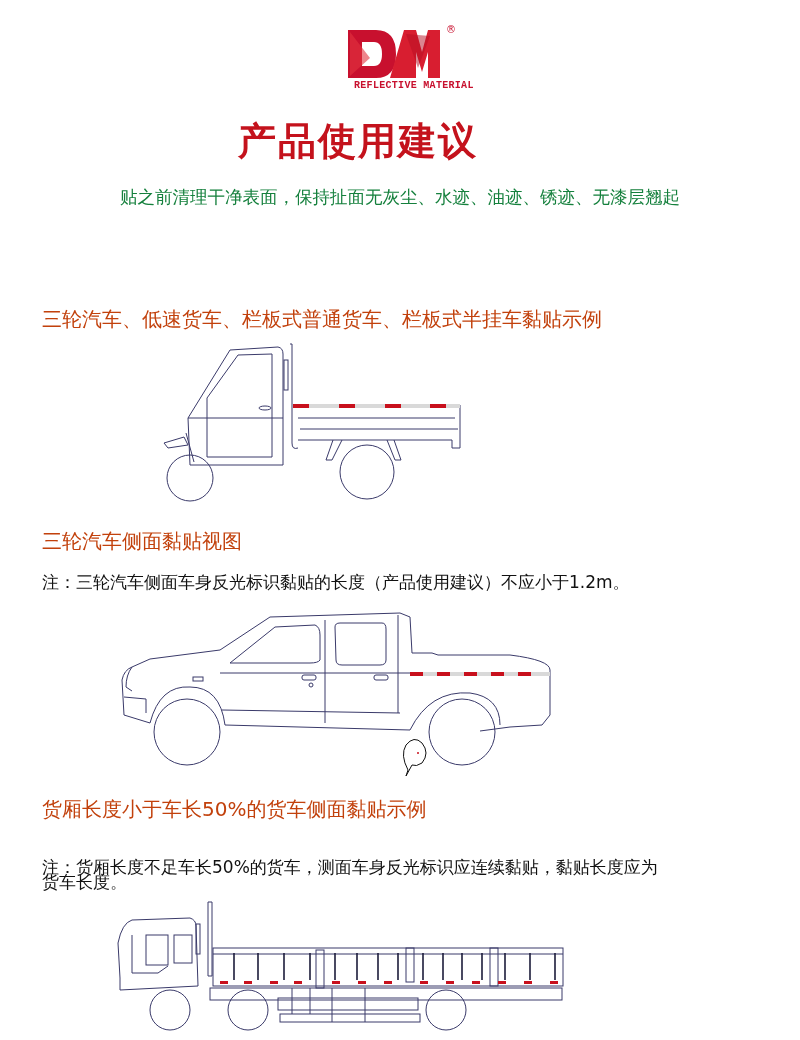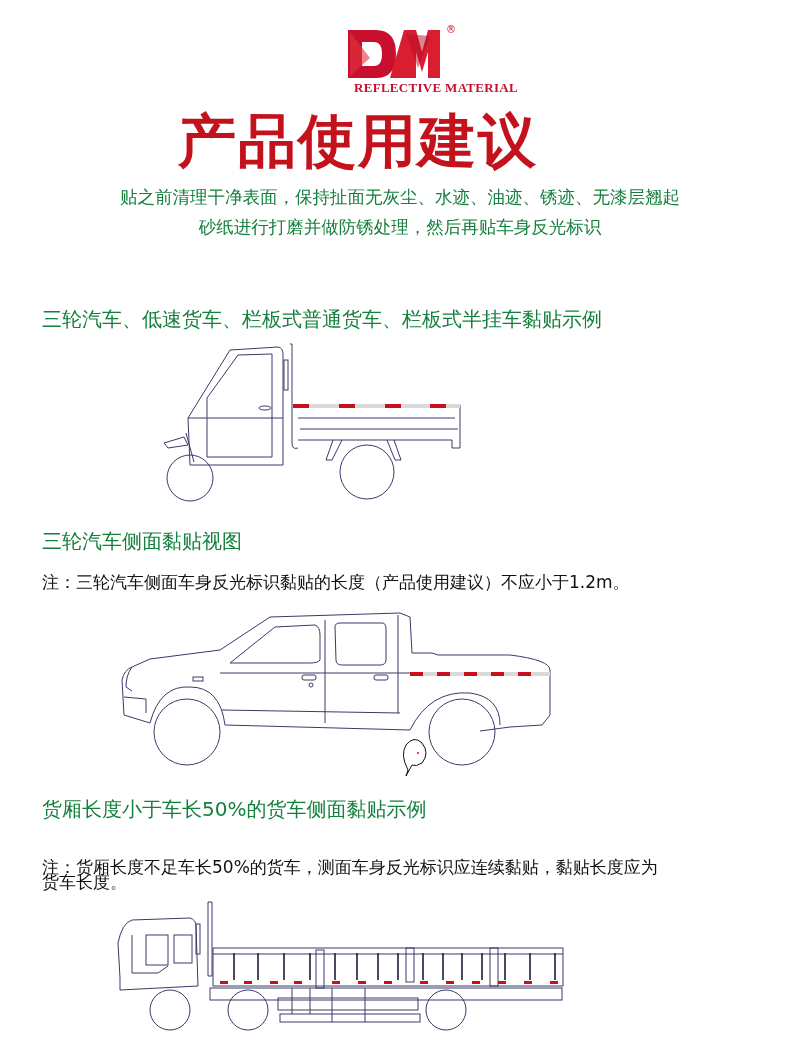--- a/index.html
+++ b/index.html
@@ -1,24 +1,24 @@
 <!DOCTYPE html>
 <html><head>
 <meta charset="utf-8">
 <style>
   html, body { margin: 0; padding: 0; background: #ffffff; }
   body { width: 800px; height: 1040px; position: relative; overflow: hidden; font-family: "DejaVu Sans", sans-serif; color: #222; }
   .logo { position: absolute; left: 346px; top: 28px; width: 110px; height: 66px; }
   .logo-mark { position: absolute; left: 0; top: 0; width: 96px; height: 52px; }
   .logo-reg { position: absolute; left: 100px; top: -4px; font-size: 10px; color: #c8102e; }
-  .logo-text { position: absolute; left: 0; top: 52px; font-size: 13px; font-weight: bold; color: #c8102e; letter-spacing: 0.3px; white-space: nowrap; font-family: Liberation Serif, serif; padding-left: 8px; }
-  .title { position: absolute; left: 0; width: 716px; top: 106px; text-align: center; font-size: 58px; font-weight: bold; color: #c4121c; letter-spacing: 2px; line-height: 70px; }
+  .logo-text { position: absolute; left: 0; top: 52px; font-size: 10px; font-weight: bold; color: #c8102e; letter-spacing: 0.3px; white-space: nowrap; font-family: Liberation Mono, monospace; padding-left: 8px; }
+  .title { position: absolute; left: 0; width: 716px; top: 106px; text-align: center; font-size: 38px; font-weight: bold; color: #c4121c; letter-spacing: 2px; line-height: 70px; }
   .intro { position: absolute; left: 40px; width: 720px; top: 182px; text-align: center; font-size: 17.5px; color: #15803d; line-height: 30px; }
   .intro div { white-space: nowrap; }
-  .h2 { position: absolute; left: 42px; font-size: 20px; color: #15803d; white-space: nowrap; }
+  .h2 { position: absolute; left: 42px; font-size: 20px; color: #c2410c; white-space: nowrap; }
   .note { position: absolute; left: 42px; font-size: 17px; color: #111; white-space: nowrap; line-height: 34px; }
   svg.drawing { position: absolute; }
 </style>
 </head>
 <body>
 
 <div class="logo">
   <svg class="logo-mark" viewBox="0 0 96 52">
     <path d="M2 2 H30 Q50 2 50 26 Q50 50 30 50 H2 Z M16 14 V38 H28 Q36 38 36 26 Q36 14 28 14 Z" fill="#c8102e" fill-rule="evenodd"></path>
     <path d="M44 50 L58 2 H70 L76 24 L82 2 H94 V50 H82 V24 L76 44 L70 24 V50 Z" fill="#d81e30"></path>
@@ -26,21 +26,20 @@
     <path d="M60 6 L72 40 L84 8 Z" fill="#b50d22" opacity="0.5"></path>
   </svg>
   <span class="logo-reg">®</span>
   <span class="logo-text">REFLECTIVE MATERIAL</span>
 </div>
 
 <div class="title">产品使用建议</div>
 
 <div class="intro">
   <div>贴之前清理干净表面，保持扯面无灰尘、水迹、油迹、锈迹、无漆层翘起</div>
-  <div>砂纸进行打磨并做防锈处理，然后再贴车身反光标识</div>
 </div>
 
 <div class="h2" style="top:306px;">三轮汽车、低速货车、栏板式普通货车、栏板式半挂车黏贴示例</div>
 
 <svg class="drawing" style="left:150px; top:340px;" width="360" height="170" viewBox="0 0 360 170" fill="none" stroke="#3a3a6a" stroke-width="1">
 
   <path d="M38 78 L80 10 L128 7 Q133 8 133 14 L133 125 L40 125 Z"></path>
   <path d="M57 58 L88 15 L122 14 L122 117 L57 117 Z"></path>
   <line x1="38" y1="78" x2="133" y2="78"></line>
   <ellipse cx="115" cy="68" rx="6" ry="2"></ellipse>

